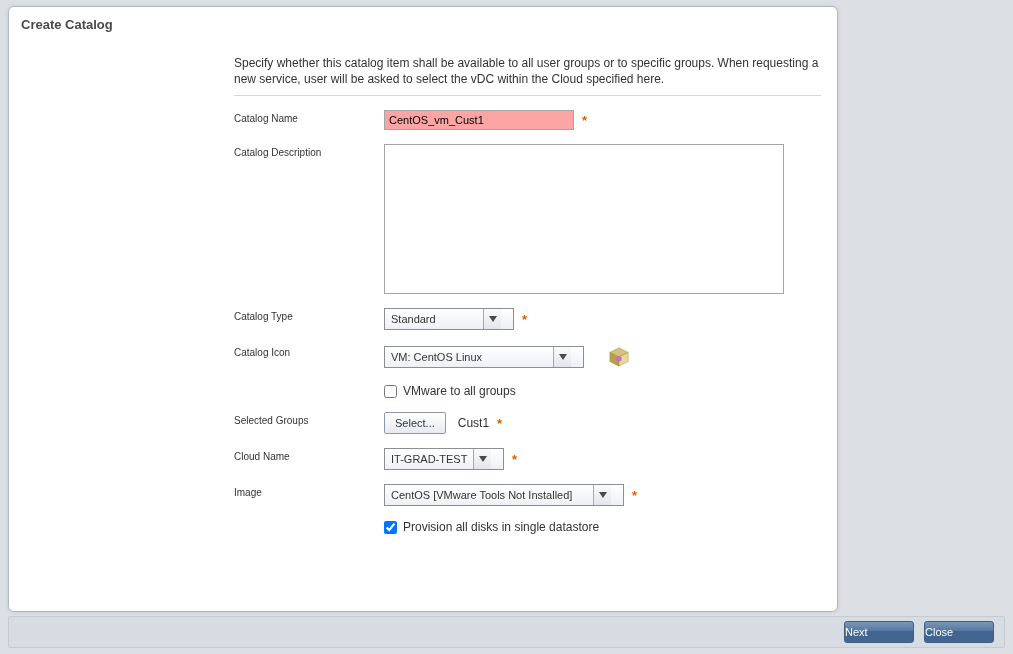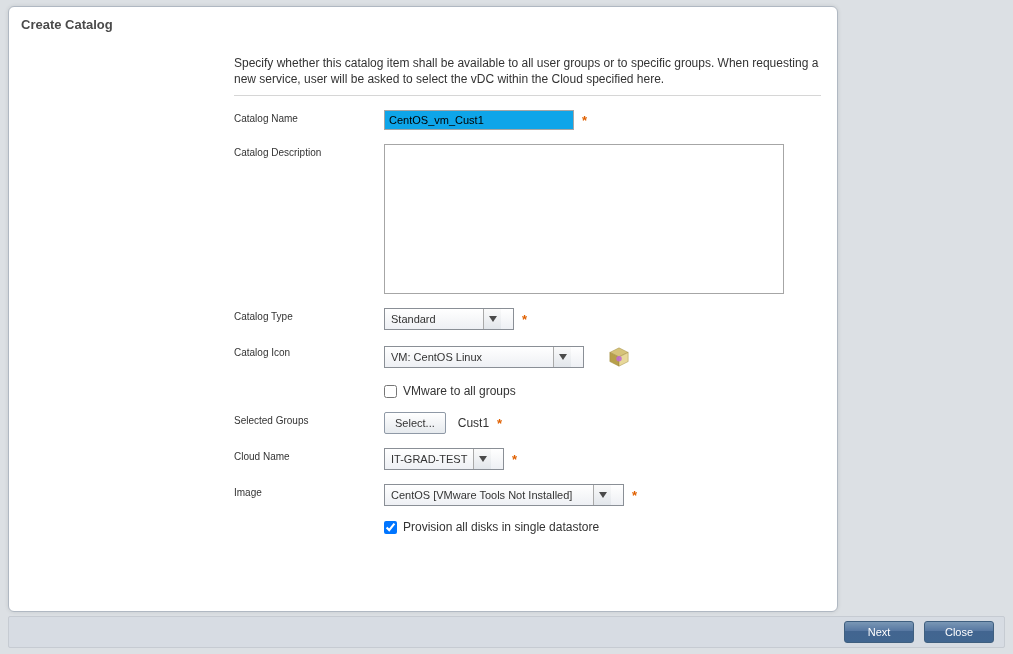--- a/index.html
+++ b/index.html
@@ -93,21 +93,21 @@
       display: flex;
       align-items: center;
       gap: 6px;
     }
     input[type="text"].txt {
       border: 1px solid #a6a6a6;
       padding: 2px 4px;
       font-size: 11px;
       font-family: inherit;
       height: 20px;
-      background: #0ea5e9;
+      background: #fca5a5;
     }
     .txt-name { width: 190px; }
     textarea.desc {
       border: 1px solid #a6a6a6;
       width: 400px;
       height: 150px;
       font-family: inherit;
       font-size: 11px;
       padding: 3px;
       resize: none;
@@ -184,21 +184,21 @@
     .footer-btn {
       width: 70px;
       height: 22px;
       border: 1px solid #3f5f7f;
       border-radius: 3px;
       background: linear-gradient(#7a97b5,#5677a1 45%,#426590 46%,#416690);
       color: #fff;
       font-size: 11px;
       font-family: inherit;
       cursor: pointer;
-      display: inline-flex; align-items: center; justify-content: center;
+      display: inline-flex; align-items: center; 
     }
   </style>
 </head>
 <body>
 
 <div class="dialog-container">
   <div class="dialog-title">Create Catalog</div>
 
   <div class="dialog-body">
 

